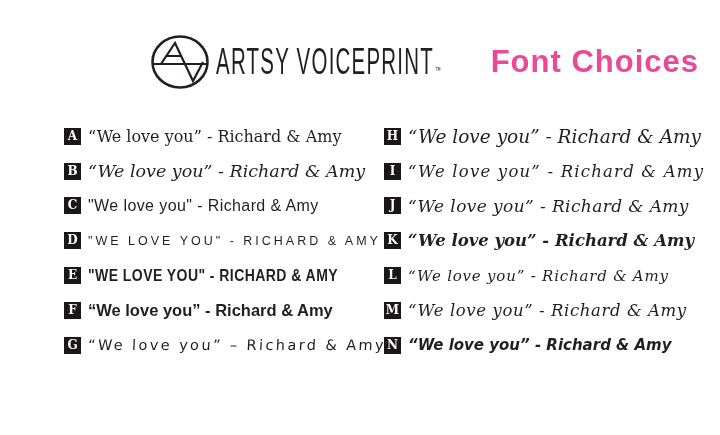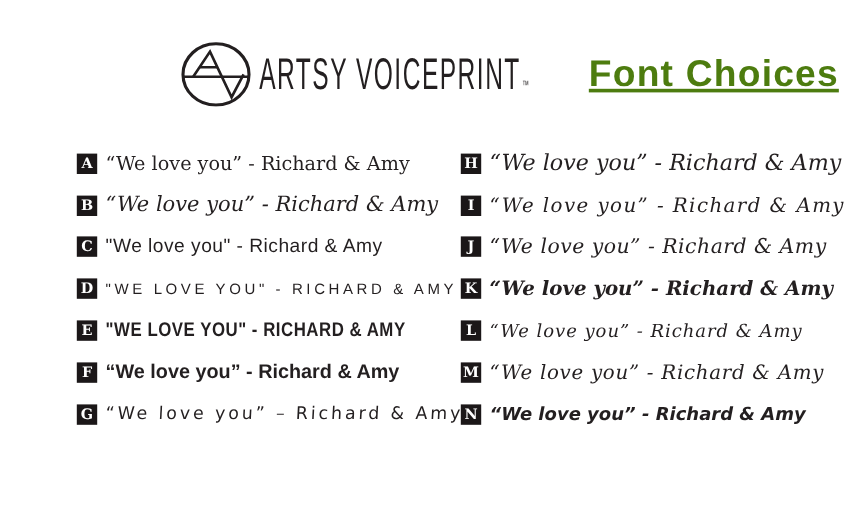--- a/index.html
+++ b/index.html
@@ -50,22 +50,21 @@
     vertical-align: baseline;
     letter-spacing: 0;
     margin-left: 2px;
   }
   .page-title {
     font-family: "Liberation Sans", sans-serif;
     font-weight: 700;
     font-size: 31px;
     letter-spacing: 1px;
     margin-left: -88px; 
-    color: #4d7c0f;
-    text-decoration: underline;
+    color: #ec4899;
   }
   
   .col {
     position: absolute;
     top: 119px;
     width: 320px;
   }
   .col-left  { left: 64px; }
   .col-right { left: 384px; }
   .row {

